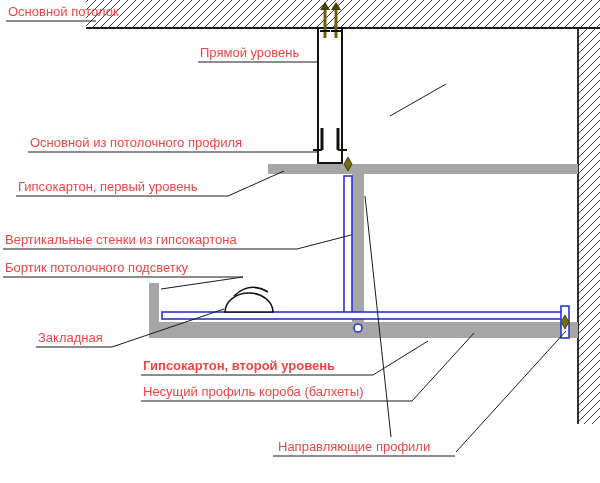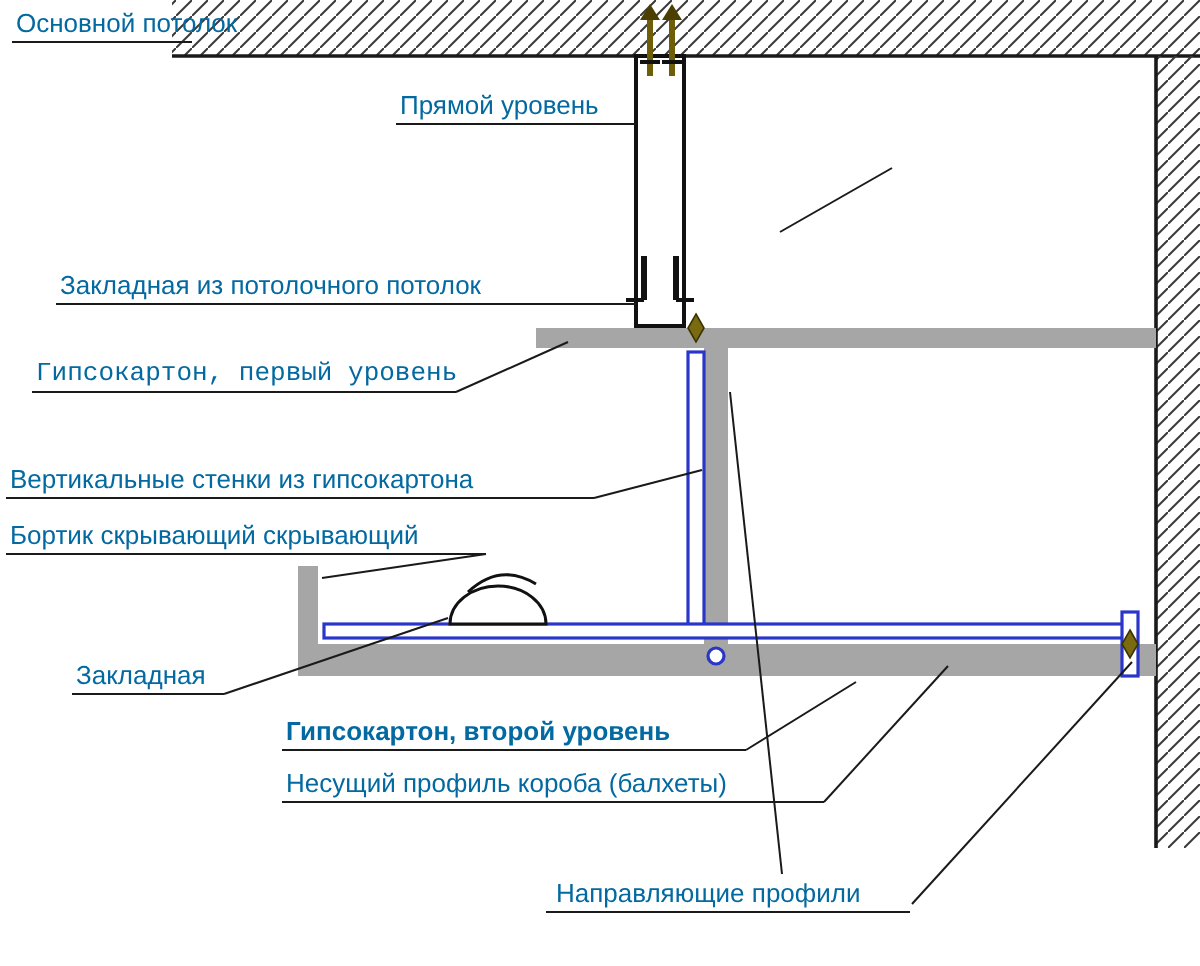--- a/index.html
+++ b/index.html
@@ -2,21 +2,21 @@
 <html><head>
 <meta charset="utf-8">
 <style>
   html,body { margin:0; padding:0; background:#ffffff; }
   .canvas {
     position:relative; width:600px; height:483px; background:#ffffff;
     font-family:"Liberation Sans", sans-serif; overflow:hidden;
   }
   .canvas svg { position:absolute; left:0; top:0; }
   .lbl {
-    position:absolute; font-size:13px; color:#0369a1;
+    position:absolute; font-size:13px; color:#ef4444;
     white-space:nowrap; line-height:1.15;
   }
   .k1 { stroke:#1a1a1a; stroke-width:1; fill:none; }
   .k2 { stroke:#1a1a1a; stroke-width:1.8; fill:none; }
   .gray { fill:#a6a6a6; stroke:none; }
   .blue { fill:#ffffff; stroke:#2936c8; stroke-width:1.6; }
   .gold { fill:#7a6a10; stroke:#3a3200; stroke-width:0.8; }
   .blk3 { stroke:#111; stroke-width:3; fill:none; }
   .blk2 { stroke:#111; stroke-width:2; fill:none; }
 </style>
@@ -86,22 +86,22 @@
     <line x1="373" y1="375" x2="428" y2="341" class="k1"></line>
     <line x1="141" y1="401" x2="412" y2="401" class="k1"></line>
     <line x1="412" y1="401" x2="474" y2="333" class="k1"></line>
     <line x1="273" y1="456" x2="455" y2="456" class="k1"></line>
     <line x1="391" y1="437" x2="365" y2="196" class="k1"></line>
     <line x1="456" y1="452" x2="566" y2="331" class="k1"></line>
   </svg>
 
   <div class="lbl" style="left:8px;   top:5px;">Основной потолок</div>
   <div class="lbl" style="left:200px; top:46px;">Прямой уровень</div>
-  <div class="lbl" style="left:30px;  top:136px;">Закладная из потолочного потолок</div>
-  <div class="lbl" style="left:18px;  top:180px;font-family:Liberation Mono, monospace;">Гипсокартон, первый уровень</div>
+  <div class="lbl" style="left:30px;  top:136px;">Основной из потолочного профиля</div>
+  <div class="lbl" style="left:18px;  top:180px;">Гипсокартон, первый уровень</div>
   <div class="lbl" style="left:5px;   top:233px;">Вертикальные стенки из гипсокартона</div>
-  <div class="lbl" style="left:5px;   top:261px;">Бортик скрывающий скрывающий</div>
+  <div class="lbl" style="left:5px;   top:261px;">Бортик потолочного подсветку</div>
   <div class="lbl" style="left:38px;  top:331px;">Закладная</div>
   <div class="lbl" style="left:143px; top:359px;font-weight:bold;">Гипсокартон, второй уровень</div>
   <div class="lbl" style="left:278px; top:440px;">Направляющие профили</div>
   <div class="lbl" style="left:143px; top:385px;">Несущий профиль короба (балхеты)</div>
 
 </div>
 
 </body></html>

